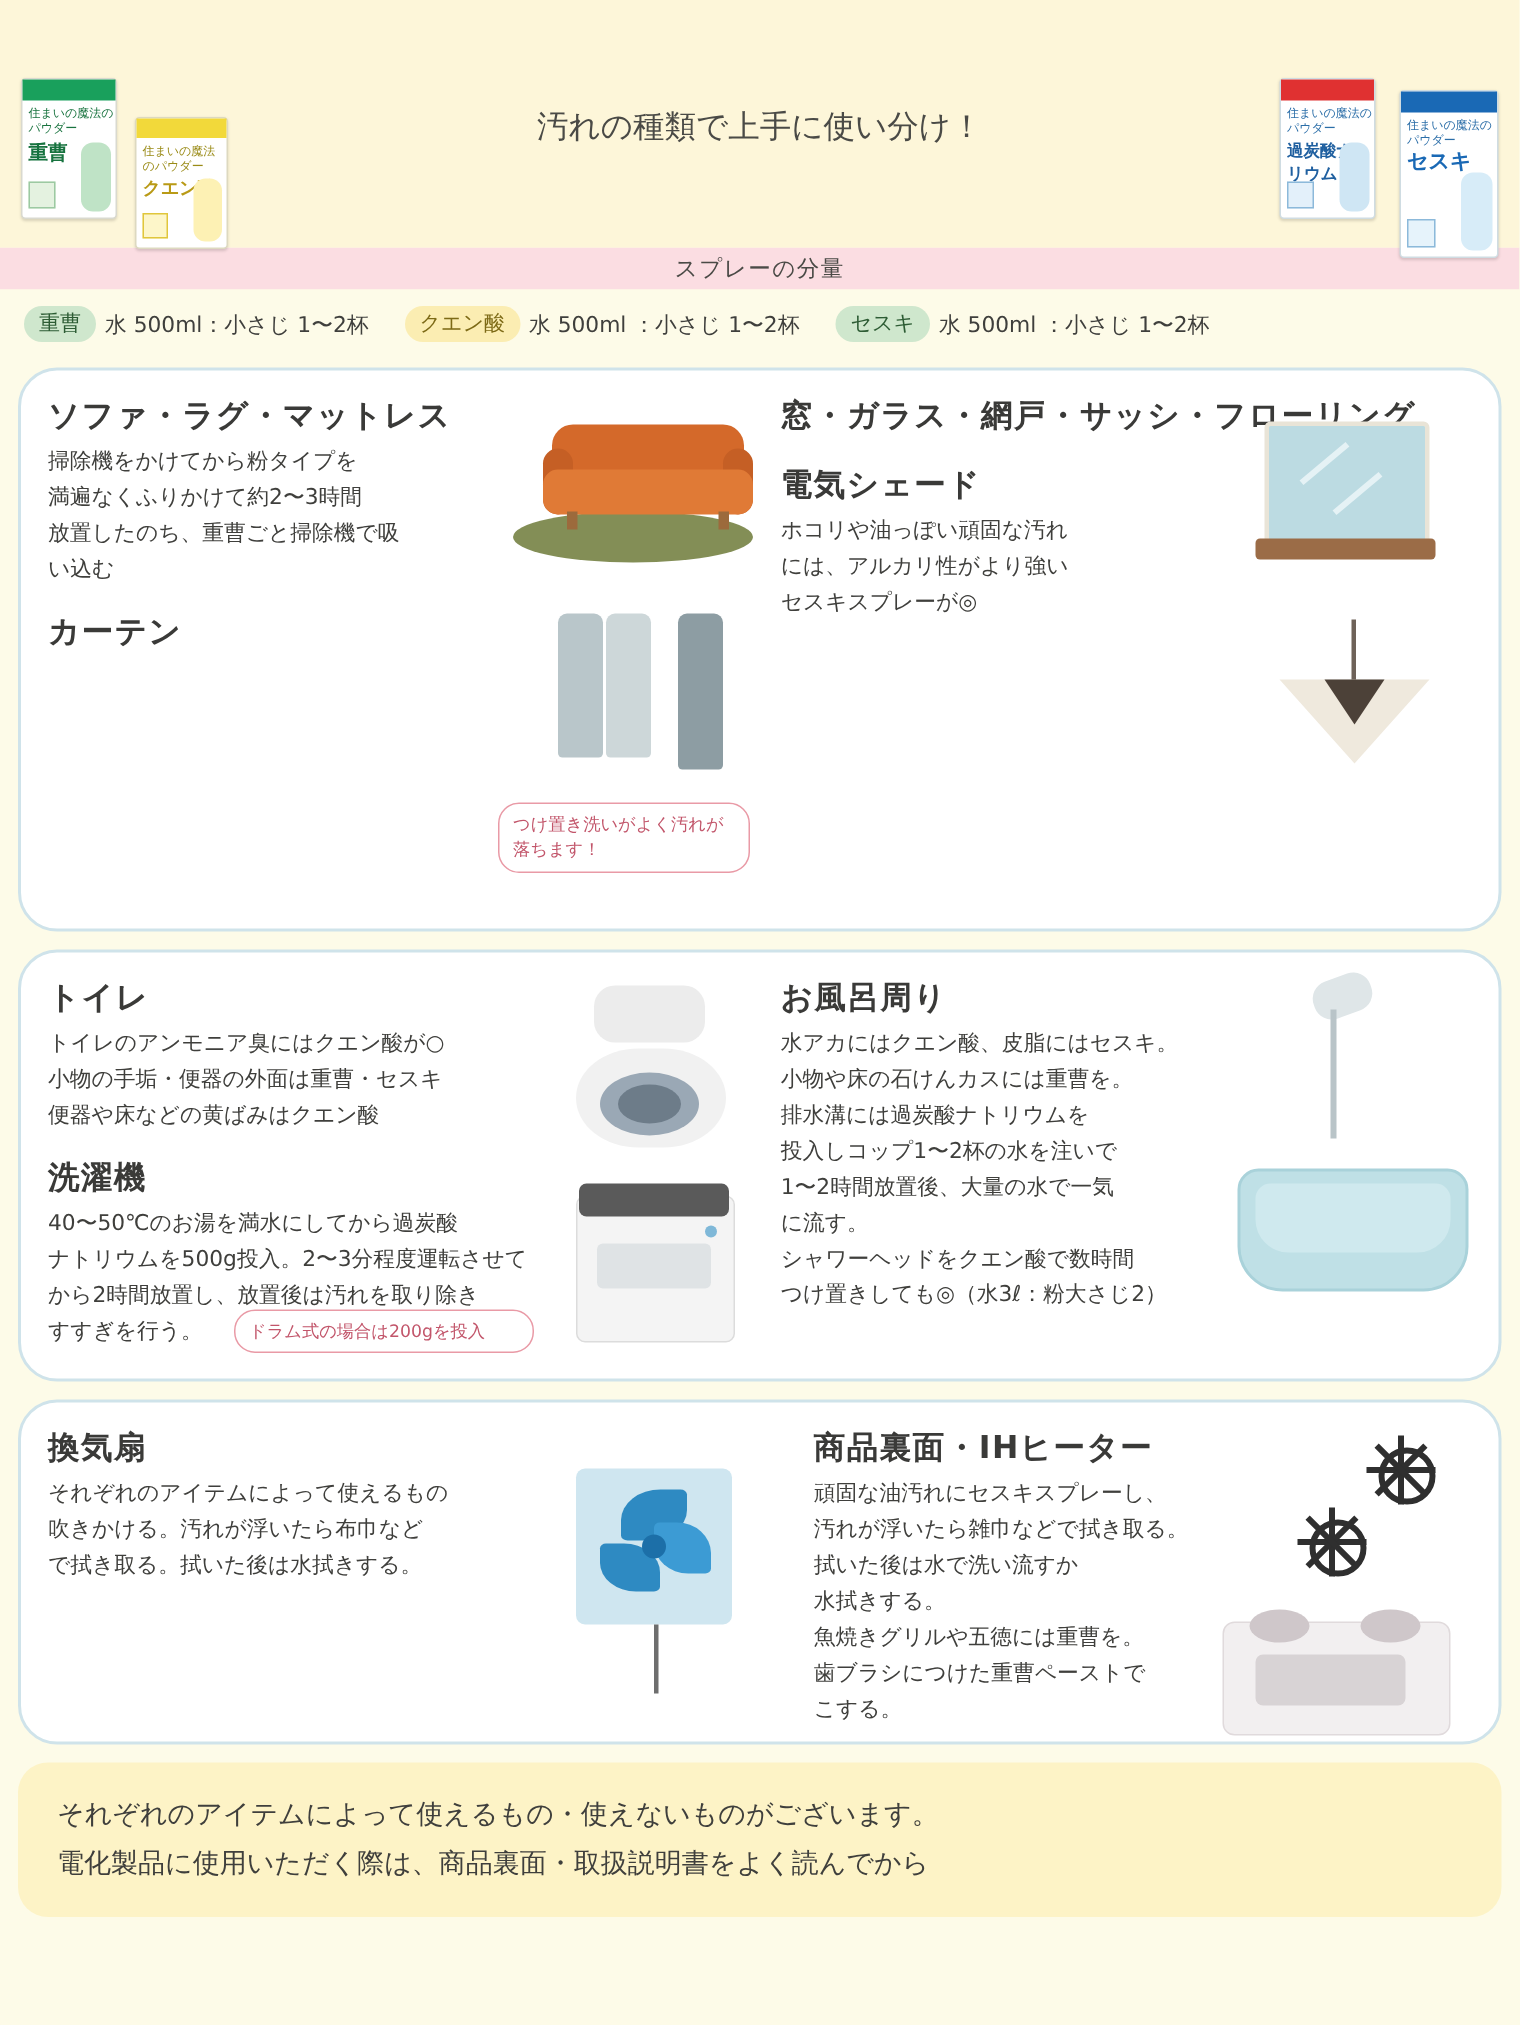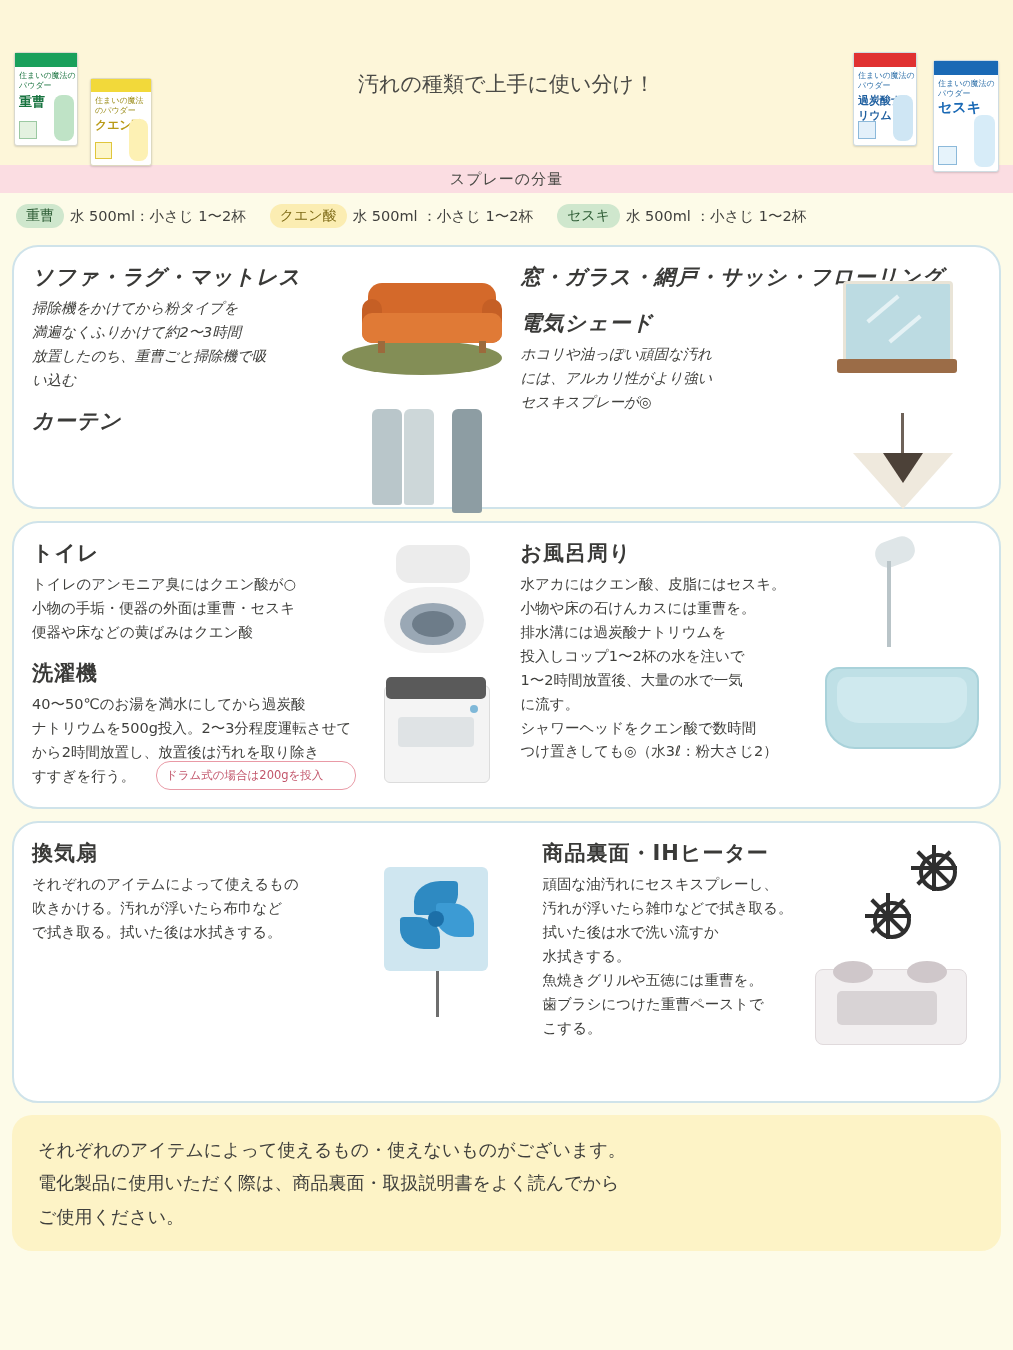--- a/index.html
+++ b/index.html
@@ -244,21 +244,21 @@
     <span class="sep"></span>
     <span class="pill pill-yellow">クエン酸</span>
     <span>水 500ml ：小さじ 1〜2杯</span>
     <span class="sep"></span>
     <span class="pill pill-green">セスキ</span>
     <span>水 500ml ：小さじ 1〜2杯</span>
   </div>
 
   <div class="cards">
 
-    <div class="card" style="height:264px;font-style:italic;">
+    <div class="card" style="height:376px;">
       <div class="col left">
         <div class="h">ソファ・ラグ・マットレス</div>
         <div class="txt">
           <span>掃除機をかけてから粉タイプを</span><br>
           <span>満遍なくふりかけて約2〜3時間</span><br>
           <span>放置したのち、重曹ごと掃除機で吸</span><br>
           <span>い込む</span>
         </div>
 
         <div class="h" style="margin-top:14px;">カーテン</div>
@@ -352,21 +352,21 @@
         <div class="ill shower" style="left:352px;top:0px;">
           <div class="head"></div>
           <div class="hose"></div>
         </div>
         <div class="ill tub" style="left:318px;top:128px;">
           <div class="in"></div>
         </div>
       </div>
     </div>
 
-    <div class="card" style="height:282px;gap:44px;">
+    <div class="card" style="height:230px;gap:44px;">
       <div class="col left">
         <div class="h">換気扇</div>
         <div class="txt">
           <span>それぞれのアイテムによって使えるもの</span><br>
           <span>吹きかける。汚れが浮いたら布巾など</span><br>
           <span>で拭き取る。拭いた後は水拭きする。</span>
         </div>
 
         <div class="ill fan" style="left:352px;top:28px;">
           <div class="bl"></div>
@@ -410,16 +410,15 @@
           <div class="door"></div>
         </div>
       </div>
     </div>
 
   </div>
 
   <div class="footer">
     <div>それぞれのアイテムによって使えるもの・使えないものがございます。</div>
     <div>電化製品に使用いただく際は、商品裏面・取扱説明書をよく読んでから</div>
-    <div>ご使用ください。</div>
   </div>
 
 </div>
 
 </body></html>

